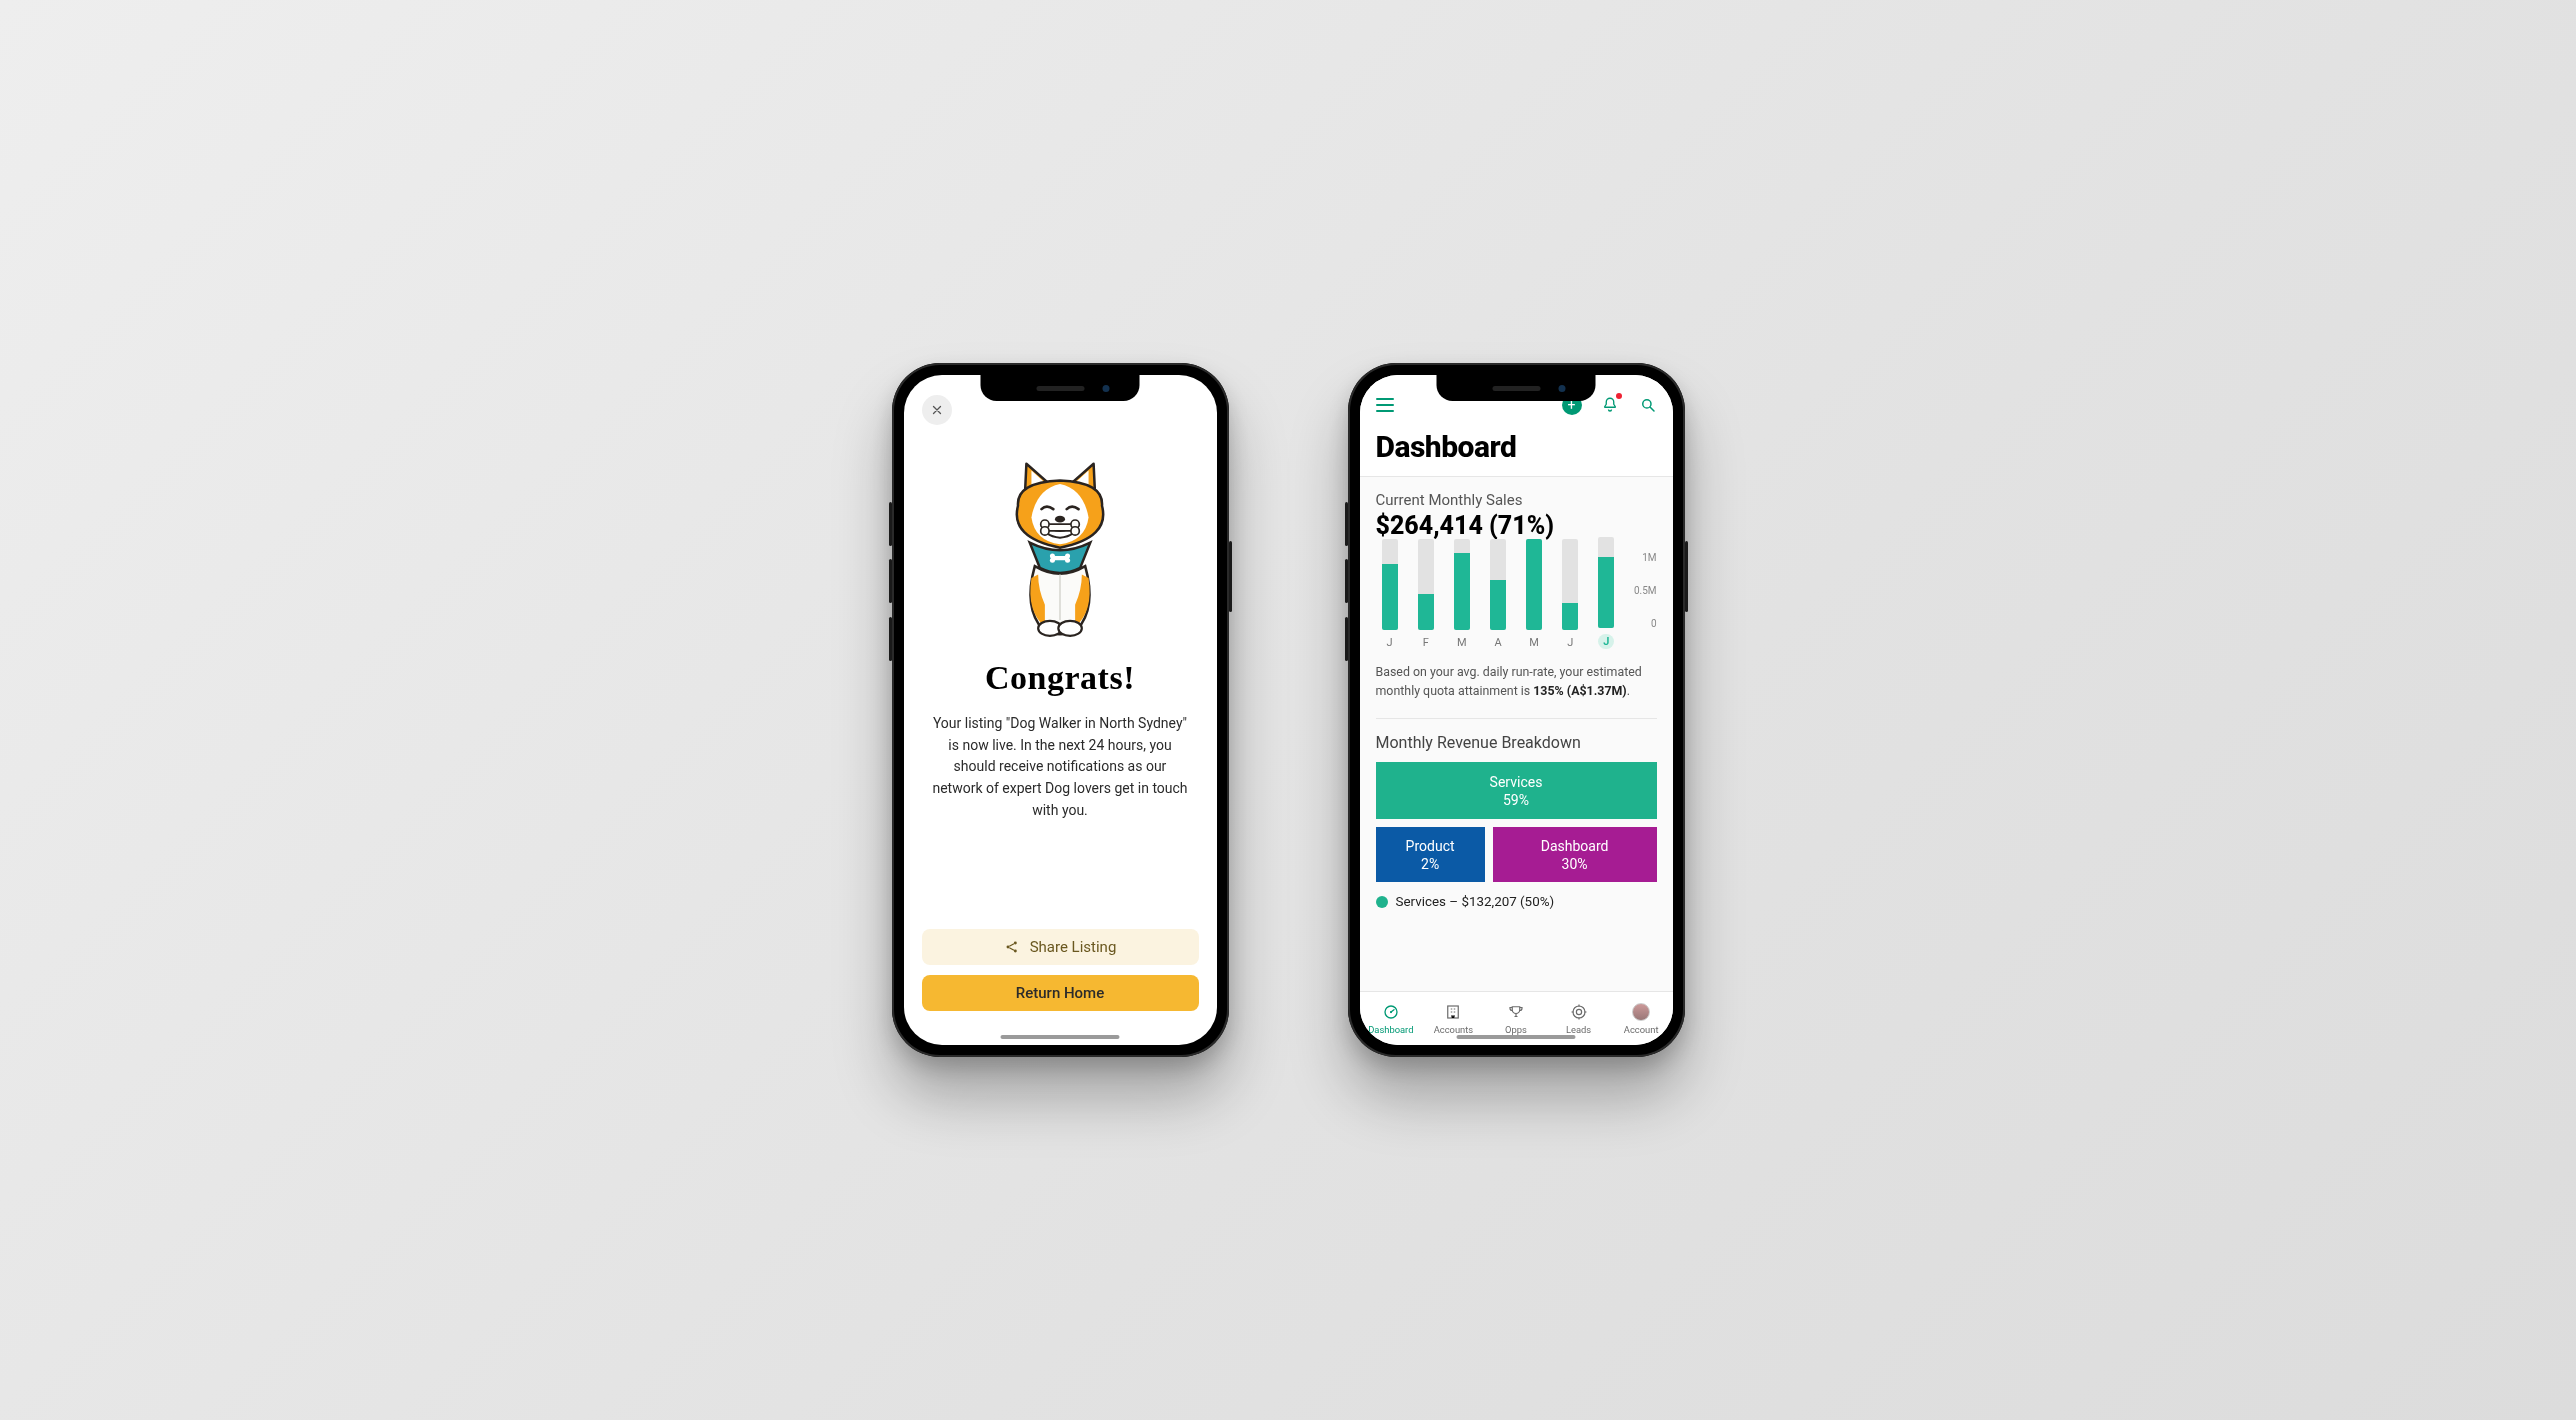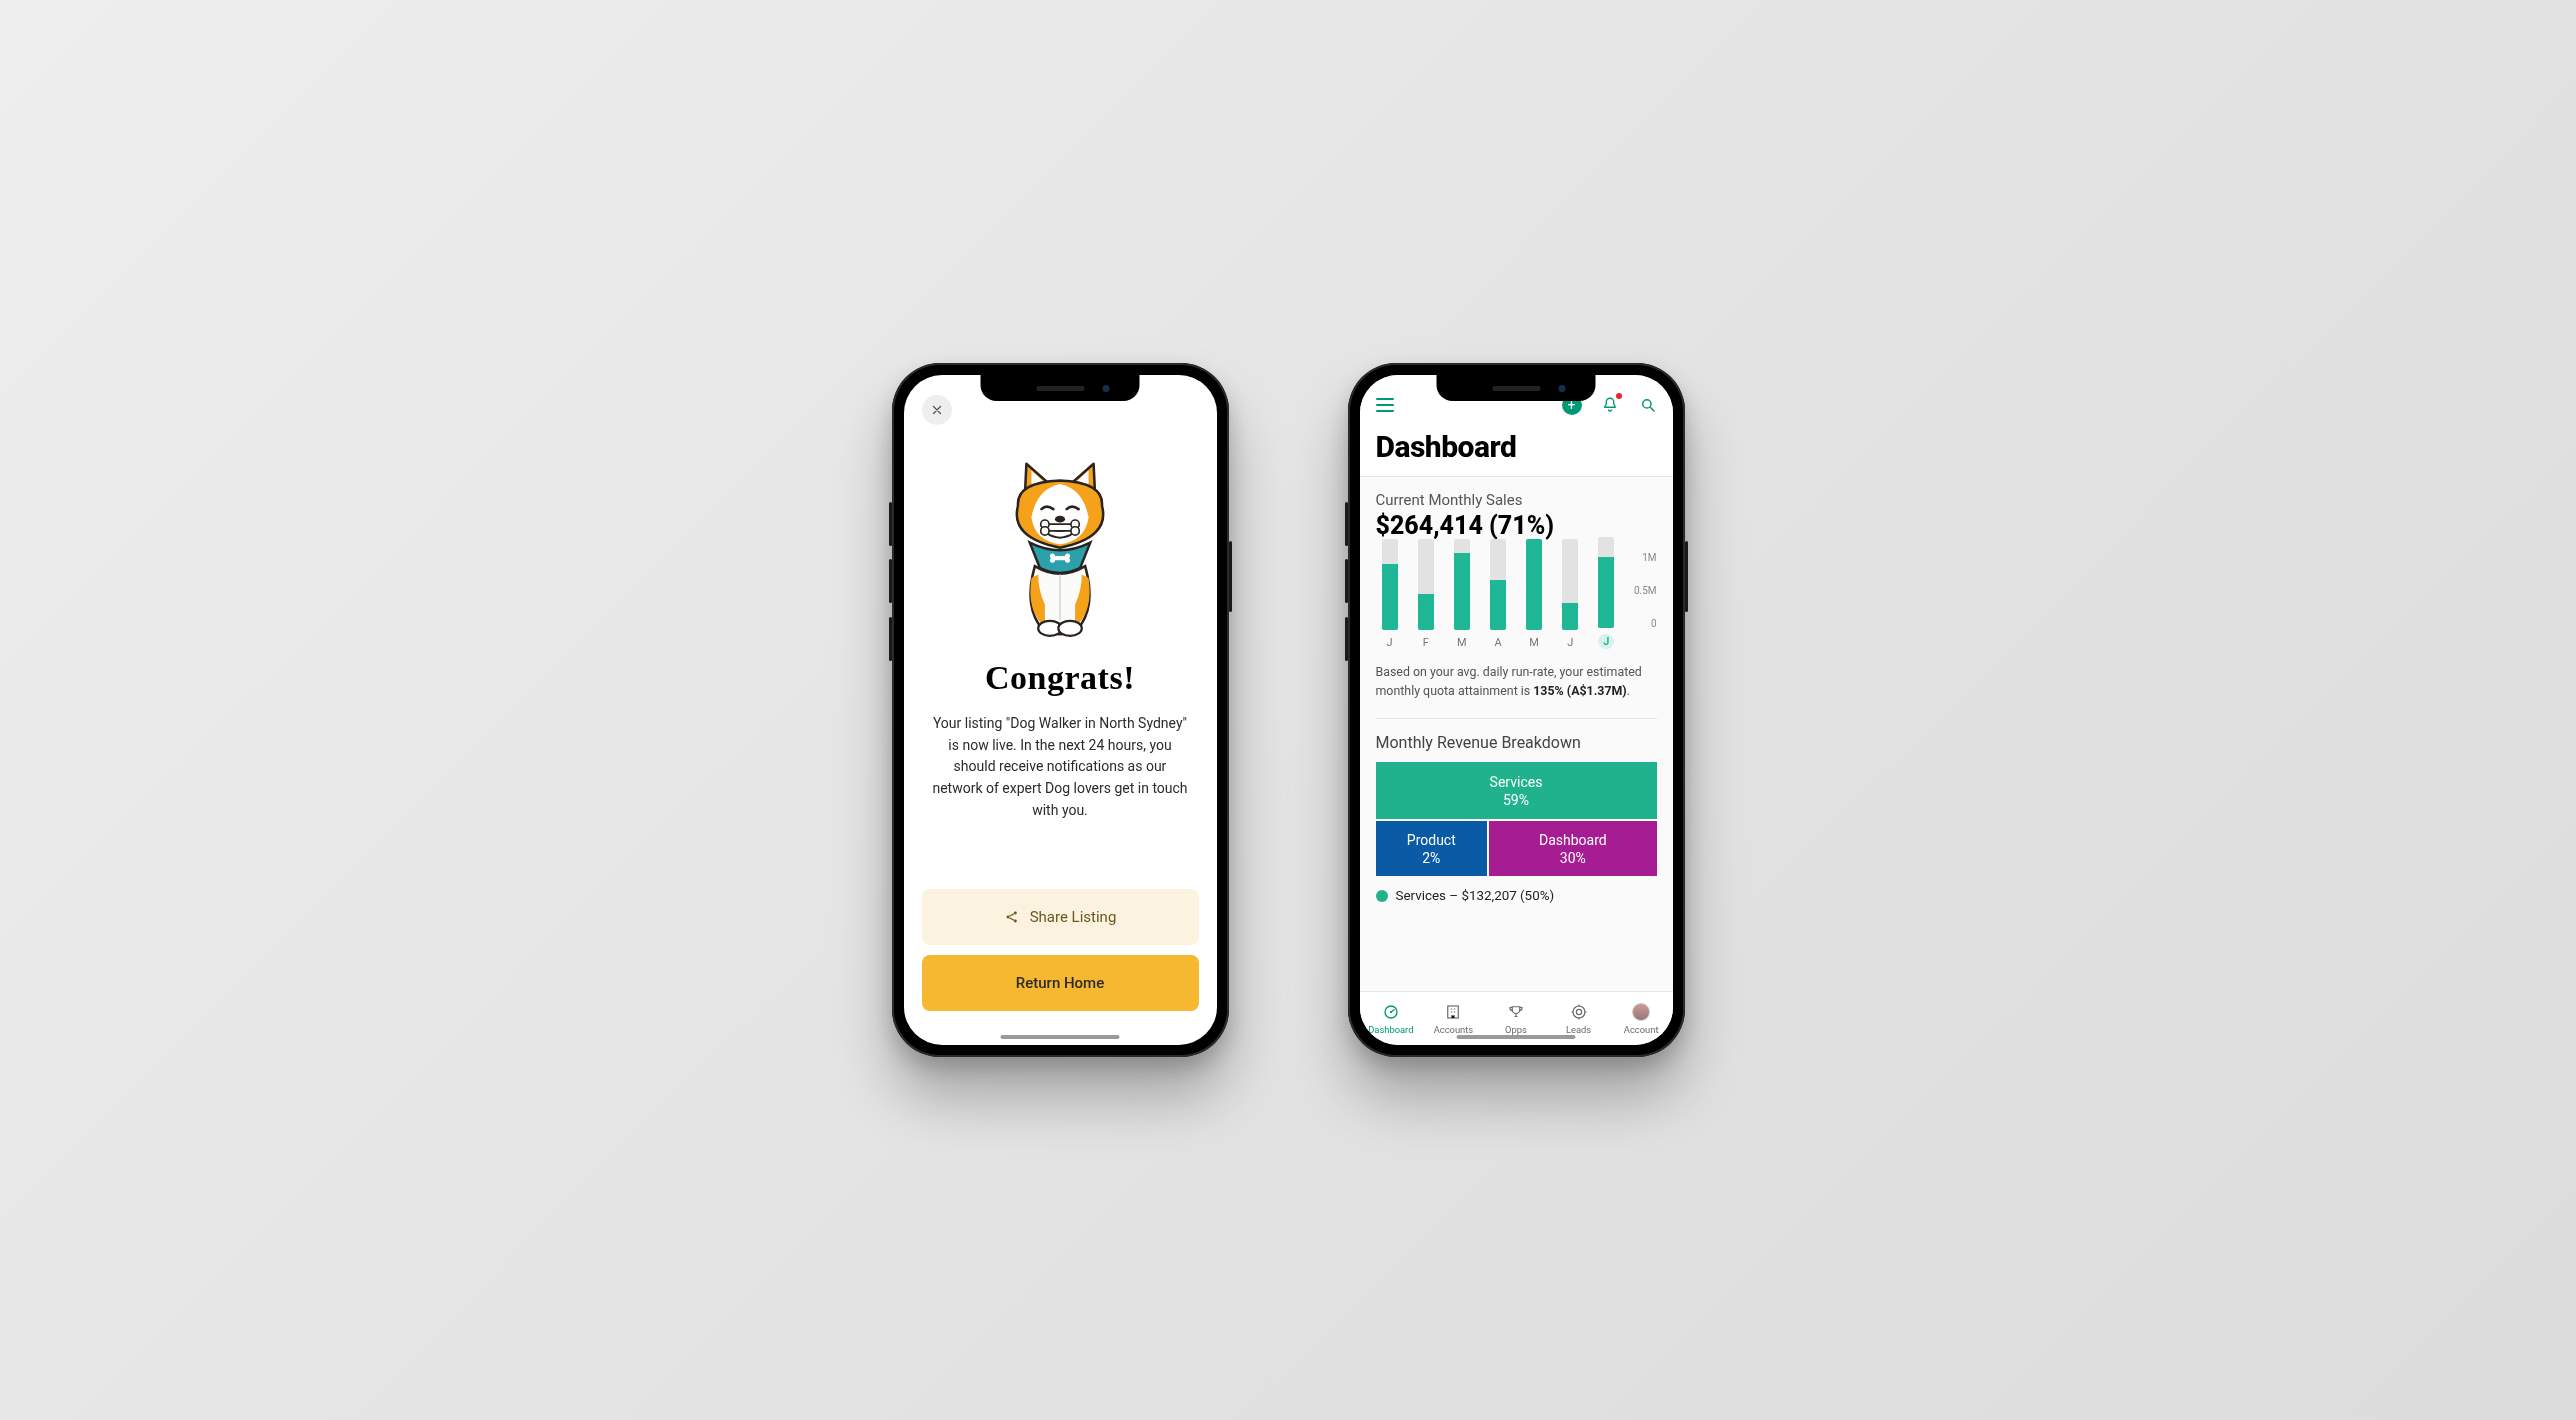--- a/index.html
+++ b/index.html
@@ -55,21 +55,21 @@
   .dog-wrap svg { width:168px; height:208px; }
   .congrats-title {
     font-family: Georgia, "Times New Roman", serif;
     font-size:34px; text-align:center; margin-top:14px; font-weight:600; letter-spacing:0.5px;
   }
   .congrats-body {
     font-size:14px; line-height:1.55; text-align:center; color:#2b2b2b;
     margin-top:16px; padding:0 8px;
   }
   .p1 .spacer { flex:1; }
-  .btn { width:100%; height:56px; border-radius:8px; display:flex; align-items:center; justify-content:center; gap:10px; font-size:15px; cursor:pointer; }
+  .btn { width:100%; height:36px; border-radius:8px; display:flex; align-items:center; justify-content:center; gap:10px; font-size:15px; cursor:pointer; }
   .btn.share { background:#fbf3e0; color:#6a5820; margin-bottom:10px; }
   .btn.share svg { width:16px; height:16px; }
   .btn.home { background:#f6b831; color:#2b2b2b; font-weight:500; margin-bottom:18px; }
 
   
   .p2 .content { height:100%; display:flex; flex-direction:column; background:#fafafa; }
   .topbar {
     height:46px; background:#fff; display:flex; align-items:center; justify-content:space-between;
     padding:0 14px; padding-top:14px;
   }
@@ -93,21 +93,21 @@
   .bar-outer { width:16px; height:91px; background:#e2e2e2; border-radius:2px; position:relative; overflow:hidden; }
   .bar-inner { position:absolute; bottom:0; left:0; width:100%; background:#1fb796; }
   .bar-label { font-size:11px; color:#777; }
   .bar-label.current { color:#1fb796; font-weight:600; background:#d6f2ea; padding:1px 5px; border-radius:8px; }
   .y-axis { display:flex; flex-direction:column; justify-content:space-between; align-items:flex-end; font-size:10px; color:#888; padding:2px 0 20px; width:28px; }
   .runrate { font-size:12.4px; color:#555; line-height:1.5; margin:14px 0 18px; }
   .runrate b { color:#222; }
   .hr2 { height:1px; background:#e6e6e6; margin-bottom:14px; }
 
   .breakdown-title { font-size:16px; color:#444; margin-bottom:10px; }
-  .treemap { display:grid; grid-template-columns: 40fr 60fr; grid-template-rows:auto auto; gap:2px;border-radius:29px; }
+  .treemap { display:grid; grid-template-columns: 40fr 60fr; grid-template-rows:auto auto; gap:8px;border-radius:29px; }
   .treemap .tile { color:#fff; display:flex; flex-direction:column; align-items:center; justify-content:center; padding:10px 4px; font-size:14px; }
   .tile .pct { font-size:14px; margin-top:2px; }
   .tile.services { grid-column:1/3; background:#1fb28d; height:57px; }
   .tile.product { background:#0b5aa6; height:55px; }
   .tile.consulting { background:#a61c93; height:55px; }
   .legend { display:flex; align-items:center; gap:8px; font-size:13.4px; margin-top:12px; color:#222; }
   .legend .swatch { width:12px; height:12px; border-radius:50%; background:#1fb28d; }
 
   
   .tabbar { height:54px; background:#fff; border-top:1px solid #e6e6e6; display:flex; }

